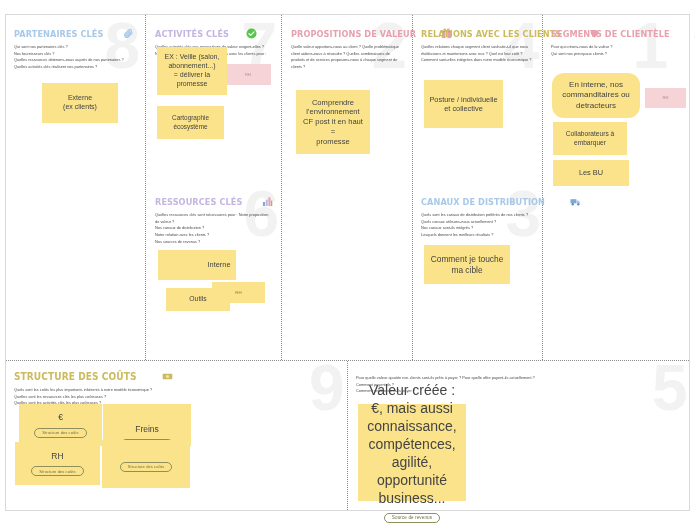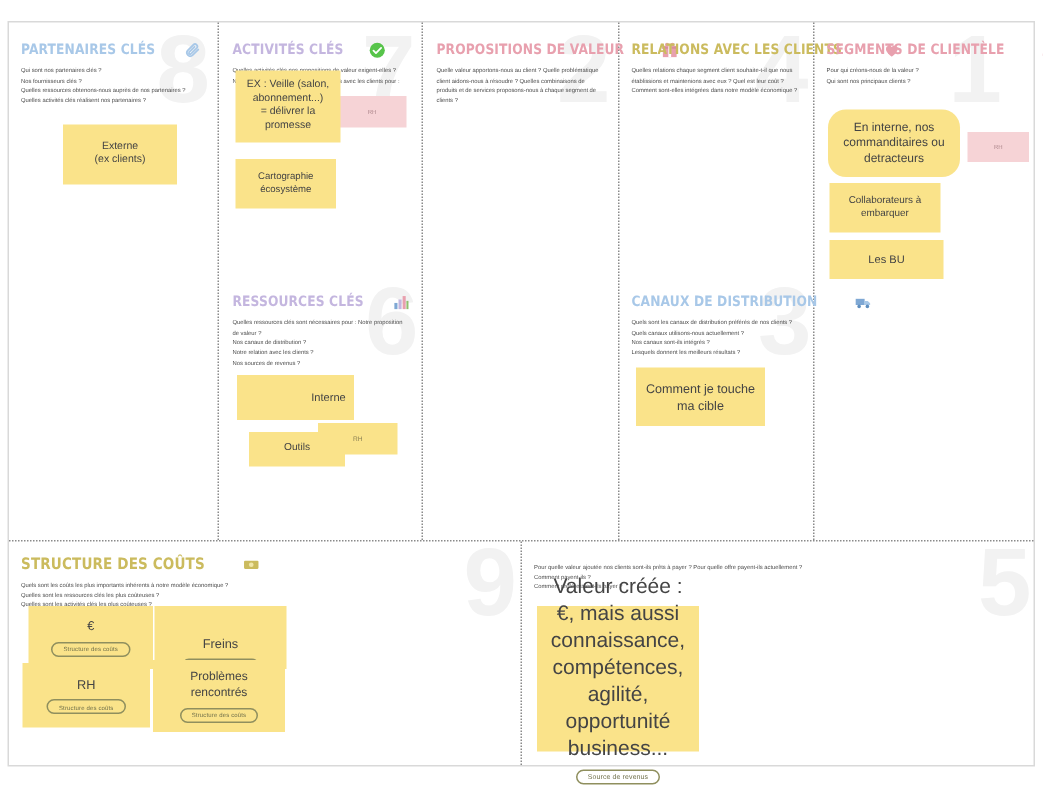--- a/index.html
+++ b/index.html
@@ -205,33 +205,42 @@
             <rect x="1" y="6" width="22" height="4" fill="#d98c9c"></rect>
             <rect x="10" y="6" width="4" height="16" fill="#ffffff"></rect>
             <circle cx="8" cy="4" r="3" fill="#e8a0ae"></circle>
             <circle cx="16" cy="4" r="3" fill="#e8a0ae"></circle>
           </svg>
       </span>
     </div>
     <div class="prompt" style="width:112px;">Quelle valeur apportons-nous au client ?
 Quelle problématique client aidons-nous à résoudre ? Quelles combinaisons de produits et de services proposons-nous à chaque segment de clients ?</div>
   </div>
+  <div class="note" style="left:296px; top:90px; width:74px; height:64px;">
+    <span class="note-text" style="font-size:7.6px; white-space:pre-line;">Comprendre l'environnement
+CF post it en haut
+=
+promesse</span>
+  </div>
 
   <div class="block" style="left:421px; top:28px; width:116px; height:160px;">
     <div class="wm" style="right:0px; top:-6px; font-size:64px;">4</div>
     <div class="bhead">
       <span class="btitle c-gold">RELATIONS AVEC LES CLIENTS</span>
       <span class="hicon">
         <svg width="11" height="11" viewBox="0 0 24 24">
             <path d="M12 21s-8.5-5.5-8.5-11A4.6 4.6 0 0112 7.3 4.6 4.6 0 0120.5 10c0 5.5-8.5 11-8.5 11z" fill="#e8a0ae"></path>
           </svg>
       </span>
     </div>
     <div class="prompt" style="width:112px;">Quelles relations chaque segment client souhaite-t-il que nous établissions et maintenions avec eux ? Quel est leur coût ?
 Comment sont-elles intégrées dans notre modèle économique ?</div>
+  </div>
+  <div class="note" style="left:424px; top:80px; width:79px; height:48px;">
+    <span class="note-text" style="font-size:7.4px;">Posture / individuelle et collective</span>
   </div>
 
   <div class="block" style="left:551px; top:28px; width:125px; height:330px;">
     <div class="wm" style="right:10px; top:-6px; font-size:64px;">1</div>
     <div class="bhead">
       <span class="btitle c-pink">SEGMENTS DE CLIENTÈLE</span>
       <span class="hicon">
         <svg width="11" height="11" viewBox="0 0 24 24">
             <circle cx="8" cy="7" r="3.6" fill="#e8a0ae"></circle>
             <path d="M1.5 20c0-3.8 2.9-6 6.5-6s6.5 2.2 6.5 6z" fill="#e8a0ae"></path>
@@ -327,21 +336,20 @@
   </div>
   <div class="note" style="left:103px; top:404px; width:88px; height:42px;">
     <span class="note-text" style="font-size:8.5px;margin-top:23px;">Freins</span>
     <span class="note-tag">Structure des coûts</span>
   </div>
   <div class="note" style="left:15px; top:442px; width:85px; height:43px;">
     <span class="note-text" style="font-size:8.5px;">RH</span>
     <span class="note-tag">Structure des coûts</span>
   </div>
   <div class="note" style="left:102px; top:440px; width:88px; height:48px;">
-    <span class="note-text" style="font-size:8px;">Problèmes rencontrés</span>
     <span class="note-tag">Structure des coûts</span>
   </div>
 
   <div class="block" style="left:356px; top:370px; width:320px; height:135px;">
     <div class="wm" style="left:296px; top:-6px; font-size:64px;">5</div>
     <div class="prompt" style="width:300px; white-space:pre-line;">Pour quelle valeur ajoutée nos clients sont-ils prêts à payer ? Pour quelle offre payent-ils actuellement ?
 Comment payent-ils ?
 Comment préféreraient-ils payer ?</div>
   </div>
   <div class="note" style="left:358px; top:404px; width:108px; height:97px;">

